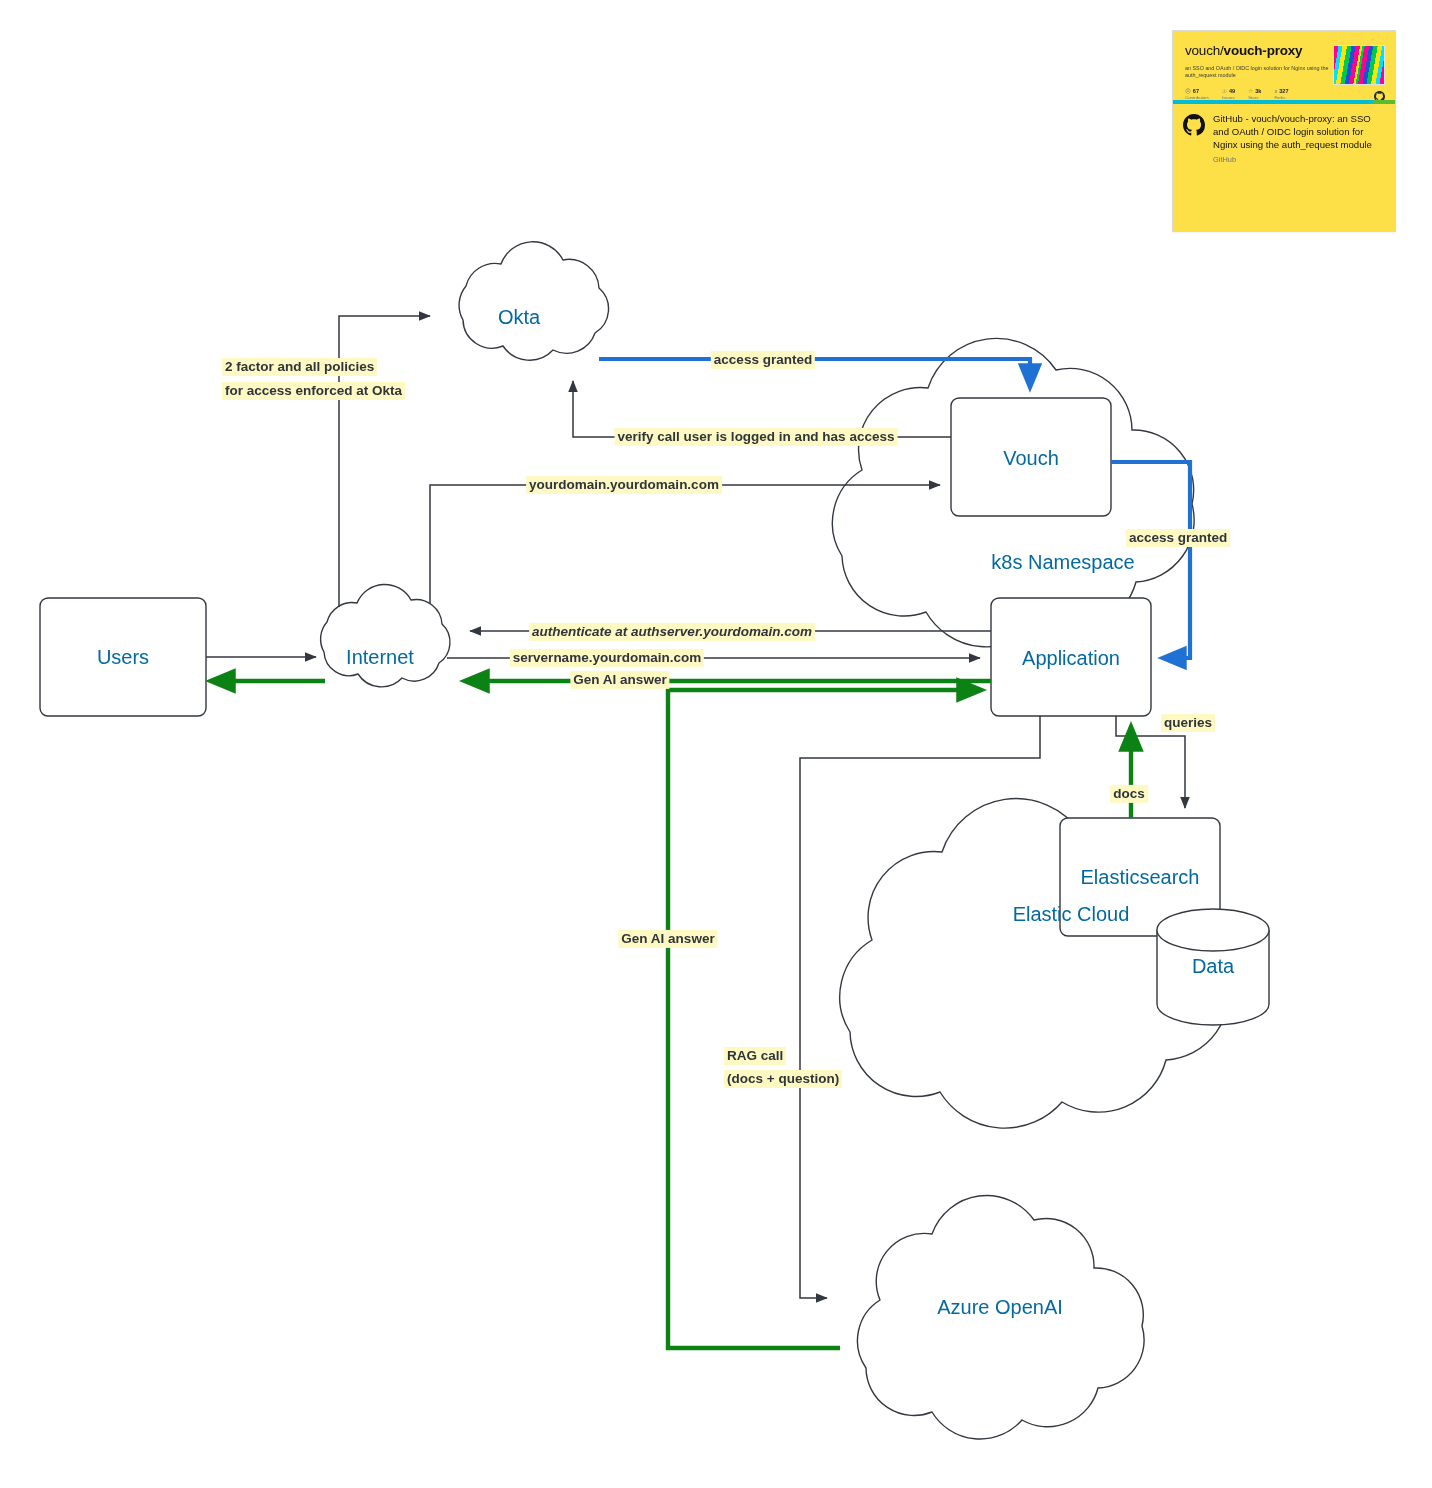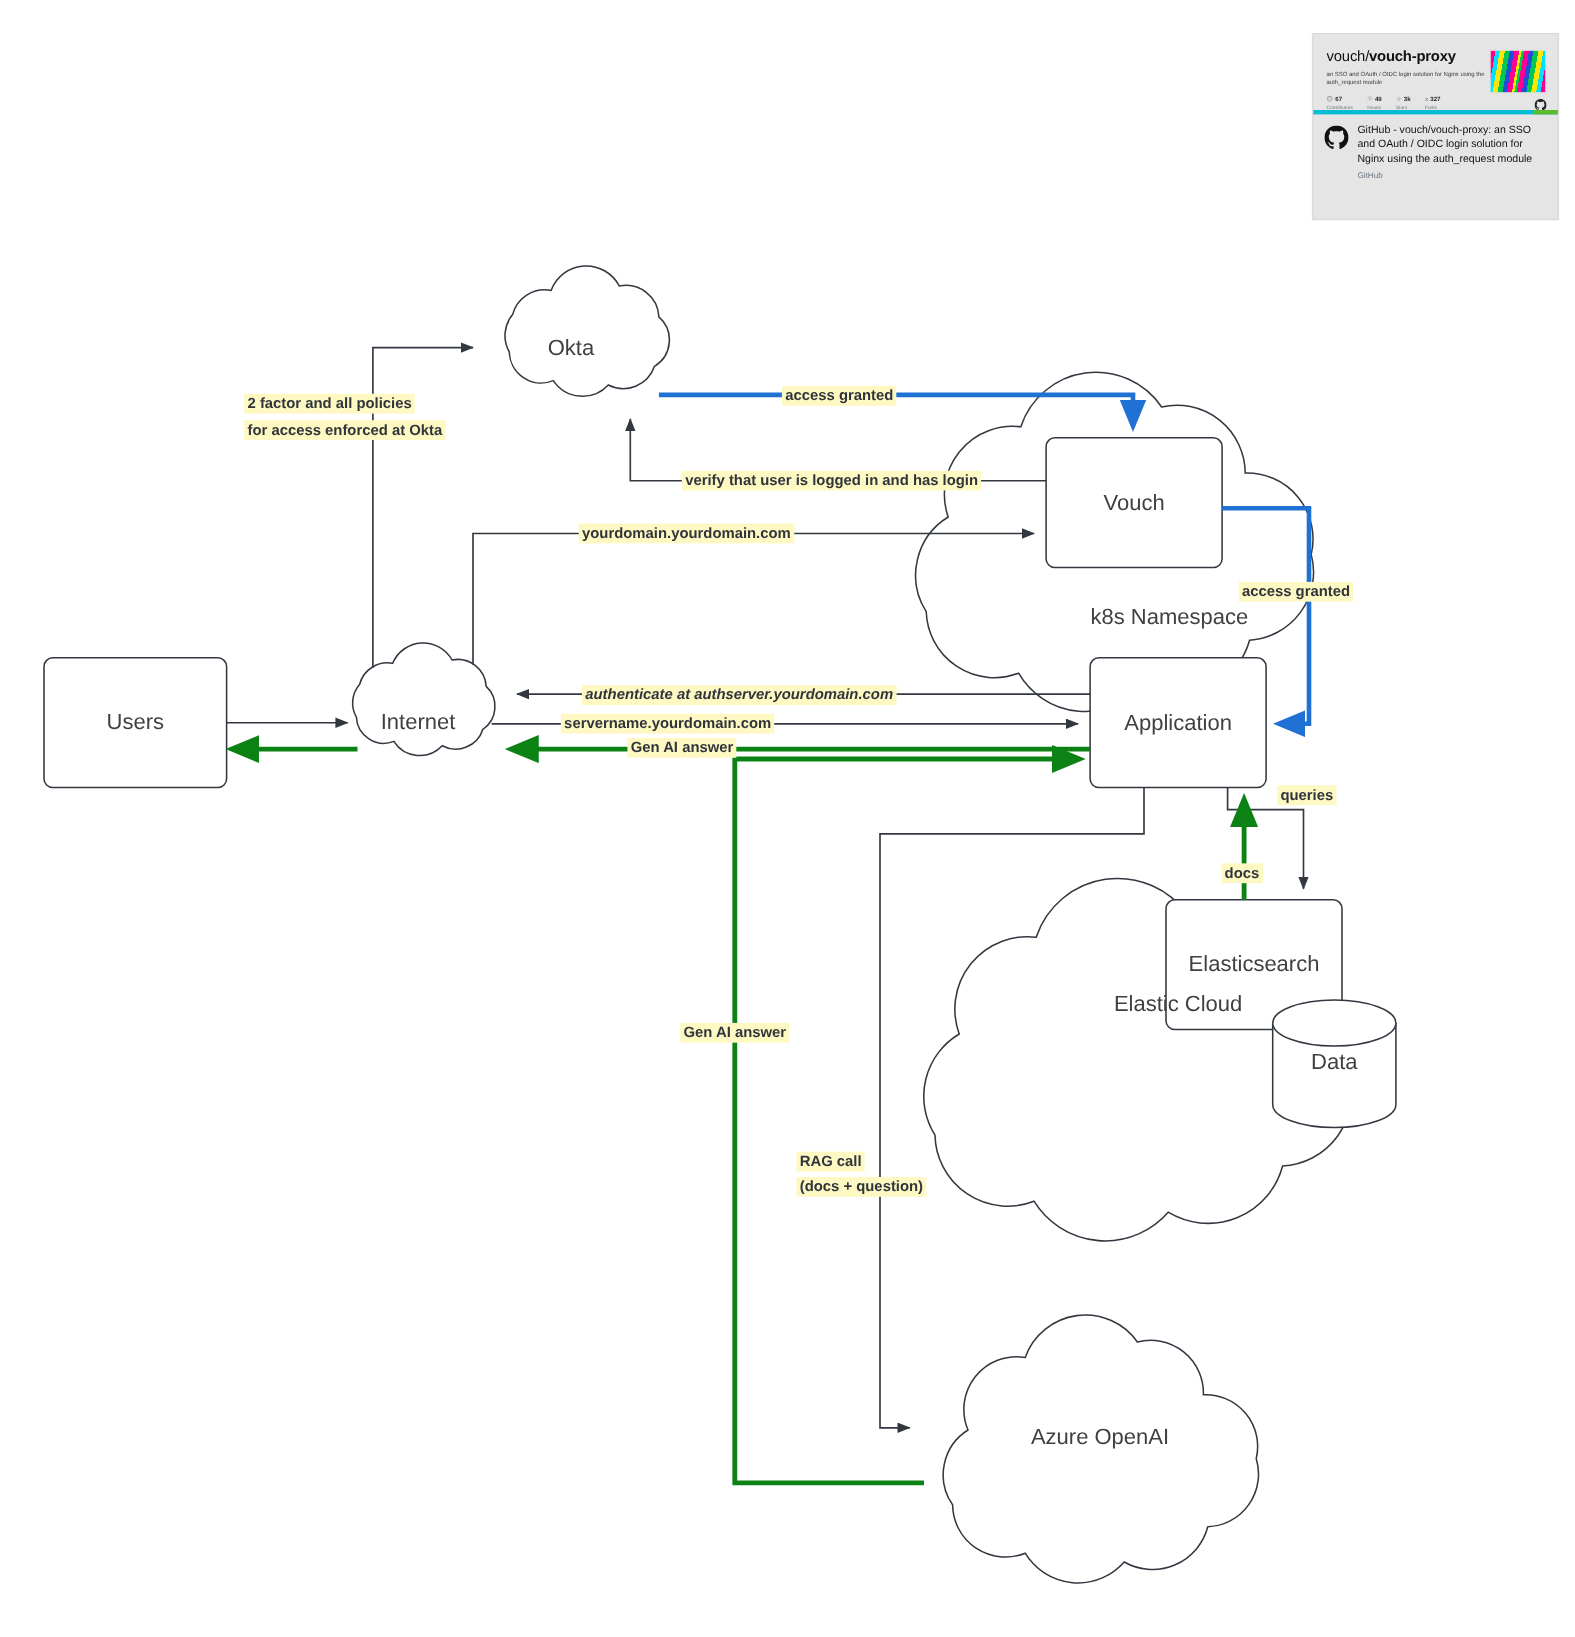--- a/index.html
+++ b/index.html
@@ -3,24 +3,23 @@
 <meta charset="utf-8">
 <title>Architecture Diagram</title>
 <style>
   html,body{margin:0;padding:0;background:#ffffff;}
   body{font-family:"Liberation Sans","DejaVu Sans",sans-serif;}
   #stage{position:relative;width:1432px;height:1488px;background:#ffffff;overflow:hidden;}
   #diagram{position:absolute;left:0;top:0;width:1432px;height:1488px;}
 
   
   .gh-card{
-    position:absolute;left:1172px;top:30px;width:224px;height:170px;
-    background:#e5e5e5;border:1px solid #d8d8d8;box-sizing:border-box;
+    position:absolute;left:1172px;top:30px;width:224px;height:202px;
+    background:#fde047;border:1px solid #d8d8d8;box-sizing:border-box;
     box-shadow:0 1px 2px rgba(0,0,0,.06);
-    margin-left:21px;
   }
   .gh-top{padding:12px 12px 6px 12px;position:relative;}
   .gh-title{font-size:13.5px;color:#111;letter-spacing:-0.2px;line-height:1.15;}
   .gh-title b{font-weight:700;}
   .gh-desc{font-size:5.4px;color:#3b3b3b;line-height:1.45;margin-top:6px;width:150px;}
   .gh-logo{
     position:absolute;right:10px;top:14px;width:50px;height:38px;border:1px solid #e2e2e2;
     background:
       linear-gradient(100deg,#ff0090 0 8%,#00e0ff 8% 15%,#ffe600 15% 23%,#00c853 23% 31%,#1f4fd8 31% 38%,#ff0090 38% 46%,#ffe600 46% 50%,#00c853 50% 54%,#ff0090 54% 62%,#1f4fd8 62% 69%,#00c853 69% 77%,#ffe600 77% 85%,#00e0ff 85% 92%,#ff0090 92% 100%);
     overflow:hidden;
@@ -40,21 +39,21 @@
   .gh-mark{position:absolute;right:10px;top:2px;width:11px;height:11px;}
   .gh-bar{height:4px;width:100%;background:#00bcd4;position:relative;}
   .gh-bar i{position:absolute;right:0;top:0;height:100%;width:10%;background:#5dbb2e;}
   .gh-bottom{display:flex;gap:8px;padding:9px 10px 8px 10px;}
   .gh-bottom .mk{flex:0 0 auto;width:22px;height:22px;margin-top:1px;}
   .gh-head{font-size:9.6px;font-weight:400;color:#111;line-height:1.35;}
   .gh-sub{font-size:7.4px;color:#6a737d;margin-top:3px;}
 
   
   .nodelabel{
-    position:absolute;color:#404040;font-size:20px;
+    position:absolute;color:#0369a1;font-size:20px;
     font-family:"Liberation Sans","DejaVu Sans",sans-serif;
     white-space:nowrap;transform:translate(-50%,-50%);
   }
   .edgelabel{
     position:absolute;color:#30343b;font-size:13.5px;font-weight:700;
     font-family:"Liberation Sans","DejaVu Sans",sans-serif;
     white-space:nowrap;background:#fef9c3;padding:0 3px;line-height:1.35;
   }
   .edgelabel.ctr{transform:translate(-50%,-50%);}
 </style>
@@ -186,21 +185,21 @@
   <div class="nodelabel" style="left:1071px;top:914px;">Elastic Cloud</div>
   <div class="nodelabel" style="left:1140px;top:877px;background:#fff;padding:0 2px;">Elasticsearch</div>
   <div class="nodelabel" style="left:1213px;top:966px;">Data</div>
   <div class="nodelabel" style="left:1000px;top:1307px;">Azure OpenAI</div>
 
   <div class="edgelabel" style="left:222px;top:358px;">2 factor and all policies</div>
   <div class="edgelabel" style="left:222px;top:382px;">for access enforced at Okta</div>
 
   <div class="edgelabel ctr" style="left:763px;top:360px;">access granted</div>
 
-  <div class="edgelabel ctr" style="left:756px;top:437px;">verify that user is logged in and has login</div>
+  <div class="edgelabel ctr" style="left:756px;top:437px;">verify call user is logged in and has access</div>
 
   <div class="edgelabel ctr" style="left:624px;top:485px;">yourdomain.yourdomain.com</div>
 
   <div class="edgelabel" style="left:1126px;top:529px;">access granted</div>
 
   <div class="edgelabel ctr" style="left:672px;top:632px;font-style:italic;">authenticate at authserver.yourdomain.com</div>
 
   <div class="edgelabel ctr" style="left:607px;top:658px;">servername.yourdomain.com</div>
 
   <div class="edgelabel ctr" style="left:620px;top:680px;">Gen AI answer</div>

